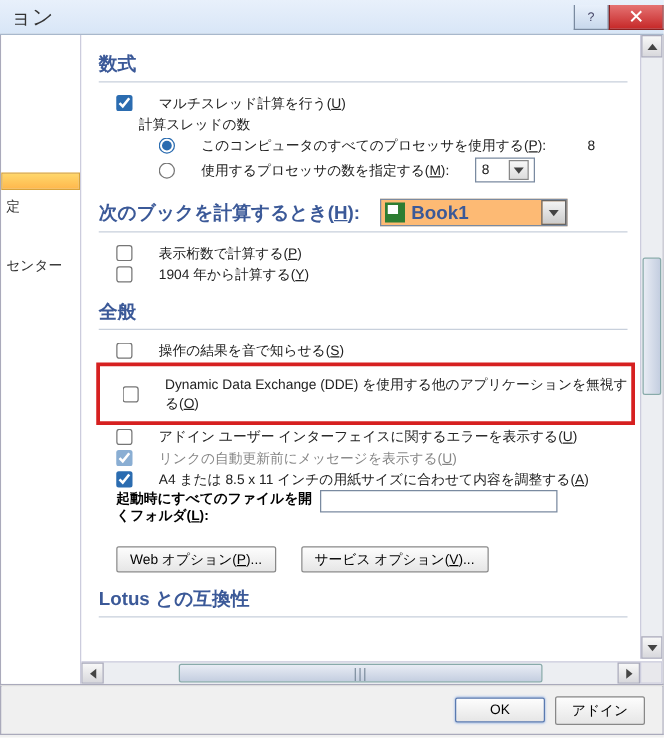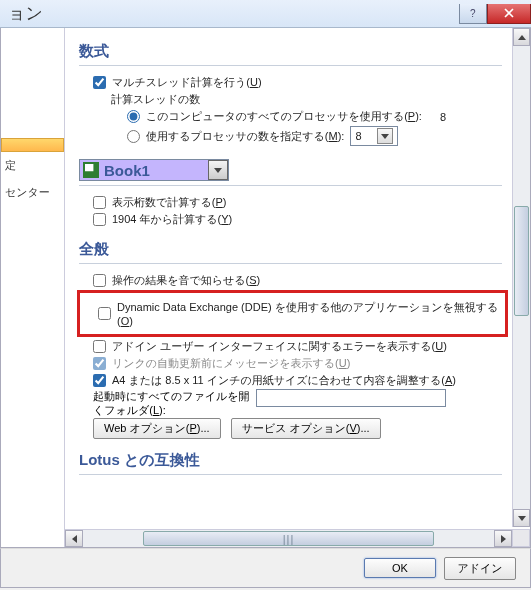--- a/index.html
+++ b/index.html
@@ -76,21 +76,21 @@
   color: #3b5998;
   padding: 6px 0 4px 0;
   border-bottom: 1px solid #c8d0dc;
   margin-bottom: 8px;
 }
 .section-header.flex { display: flex; align-items: center; gap: 16px; }
 .section-header .label { flex: 0 0 auto; }
 .opt-row {
   display: flex;
   align-items: center;
-  gap: 6px;
+  gap: 21px;
   padding: 1px 0 1px 14px;
   font-size: 11px;
   color: #222;
 }
 .opt-row.sub { padding-left: 32px; }
 .opt-row.sub2 { padding-left: 48px; }
 input[type=checkbox], input[type=radio] {
   width: 13px; height: 13px;
   accent-color: #2b6cb0;
 }
@@ -107,21 +107,21 @@
 .combo.small { width: 48px; }
 .combo .arrow {
   margin-left: auto;
   border: 1px solid #888;
   background: linear-gradient(#f8f8f8,#ddd);
   width: 16px; height: 16px;
   display: flex; align-items: center; justify-content: center;
 }
 .book-combo {
   display: inline-flex; align-items: center;
-  border: 1px solid #7a8aa0; background: #c4b5fd;
+  border: 1px solid #7a8aa0; background: #fdba74;
   height: 22px; width: 150px;
 }
 .book-combo .icon {
   width: 16px; height: 16px; margin: 0 3px;
   background: #2e7d32; display: inline-block;
   position: relative;
 }
 .book-combo .icon::after {
   content:""; position:absolute; inset:2px;
   background:#fff; clip-path: polygon(0 0,70% 0,70% 60%,0 60%);
@@ -188,24 +188,24 @@
   gap:8px; padding-right:14px;
 }
 .footer .btn { min-width:72px; text-align:center; padding:3px 10px; }
 .footer .btn.ok { border:1px solid #5a7ab0; box-shadow:0 0 2px #7aa0e0; }
 .tri { width:0;height:0;border-left:4px solid transparent;border-right:4px solid transparent;border-top:5px solid #444; }
 .tri.up { border-top:none;border-bottom:5px solid #444; }
 .tri.l { border:none;border-top:4px solid transparent;border-bottom:4px solid transparent;border-right:5px solid #444; }
 .tri.r { border:none;border-top:4px solid transparent;border-bottom:4px solid transparent;border-left:5px solid #444; }
 .opt-group { margin-bottom: 6px; }
 .num8 { margin-left:12px; }
-.startup-row { display:flex; align-items:flex-start; gap:6px; padding-left:14px; }
+.startup-row { display:flex; align-items:flex-start; gap:6px; padding-left:14px;font-weight:bold; }
 .startup-row .lbl { text-align:left; line-height:1.3; }
 .startup-row .box { border:1px solid #7a8aa0; background:#fff; height:18px; flex:1; max-width:190px; }
-.btn-row { padding-left:14px; display:flex; gap:10px; margin-top:0; }
+.btn-row { padding-left:14px; display:flex; gap:20px; margin-top:16px; }
 </style>
 </head>
 <body>
 
 <div class="titlebar">
   <span class="title-text">ョン</span>
   <div class="win-buttons">
     <div class="win-btn">
       <svg width="10" height="10" viewBox="0 0 10 10">
           <text x="2" y="9" font-size="10" fill="#446">?</text>
@@ -216,21 +216,21 @@
           <path d="M2 1 L10 9 M10 1 L2 9" stroke="#fff" stroke-width="1.6"></path>
         </svg>
     </div>
   </div>
 </div>
 
 <div class="dialog-body">
   <div class="left-pane">
     <div class="left-item selected"></div>
     <div class="left-item">定</div>
-    <div class="left-item" style="">センター</div>
+    <div class="left-item" style="margin-top:20px">センター</div>
   </div>
 
   <div class="right-pane">
     <div class="scroll-area">
 
       <div class="section-header">数式</div>
       <div class="opt-group">
         <div class="opt-row">
           <input type="checkbox" checked="" style="">
           <span><span>マルチスレッド計算を行う(</span><span class="under">U</span>)</span>
@@ -247,20 +247,21 @@
           <span class="combo small">
             <span>8</span>
             <span class="arrow">
                 <span class="tri"></span>
               </span>
           </span>
         </div>
       </div>
 
       <div class="section-header flex">
+        <span class="label"><span>次のブックを計算するとき(</span><span class="under">H</span><span>):</span></span>
         <span class="book-combo">
           <span class="icon"></span>
           <span class="text">Book1</span>
           <span class="dbtn">
               <span class="tri"></span>
             </span>
         </span>
       </div>
       <div class="opt-group">
         <div class="opt-row">

